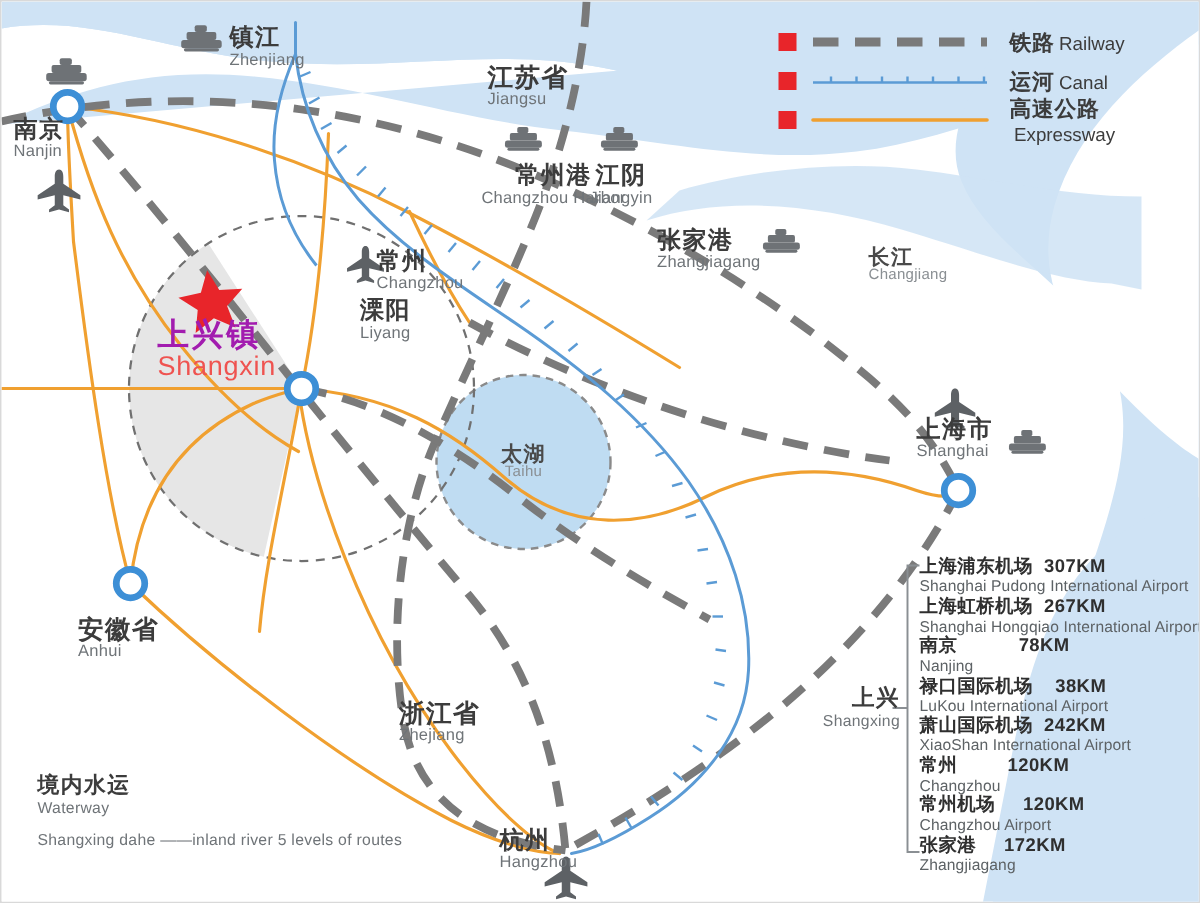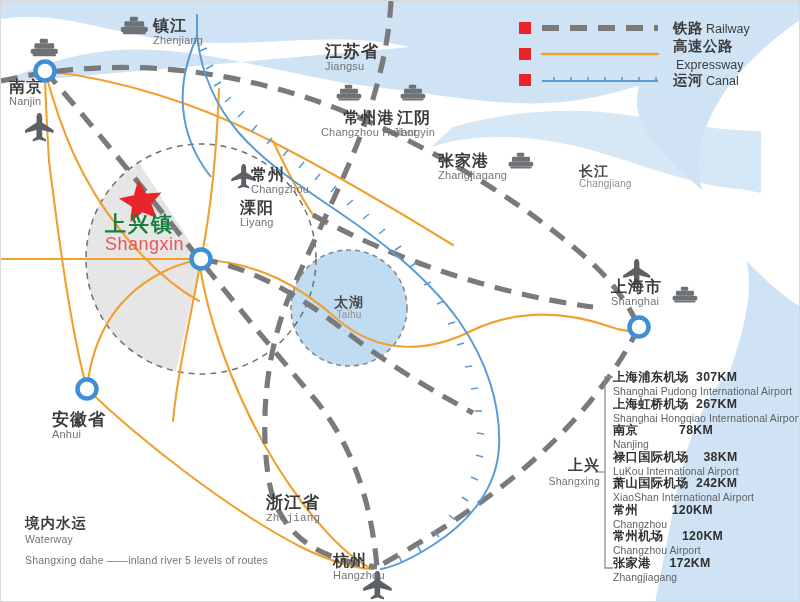--- a/index.html
+++ b/index.html
@@ -9,21 +9,21 @@
     position:relative;width:800px;height:602px;
     background:#ffffff;border:1px solid #d9d9d9;box-sizing:border-box;
     overflow:hidden;
   }
   #basemap{position:absolute;left:0;top:0;width:800px;height:602px;}
   .lbl{position:absolute;white-space:nowrap;line-height:1.05;}
   .cn{display:block;color:#3c3c3c;font-size:16px;font-weight:700;letter-spacing:1px;}
   .en{display:block;color:#6f7478;font-size:11px;font-weight:400;letter-spacing:.2px;}
   .cn-prov{font-size:17px;}
   .lbl.center{text-align:center;transform:translateX(-50%);}
-  .lbl.star-lbl .cn{color:#15803d;font-size:21px;font-weight:700;letter-spacing:2px;}
+  .lbl.star-lbl .cn{color:#a21caf;font-size:21px;font-weight:700;letter-spacing:2px;}
   .lbl.star-lbl .en{color:#ef5350;font-size:18px;font-weight:400;letter-spacing:.5px;}
   .lbl.water .cn{font-size:14px;color:#4a4a4a;}
   .lbl.water .en{font-size:10px;color:#8a8f93;}
   .lbl.lake .cn{font-size:14px;color:#4a4a4a;}
   .lbl.lake .en{font-size:10px;color:#8a8f93;}
 
   
   #legend{position:absolute;left:518px;top:14px;}
   .lg-row{display:flex;align-items:center;height:26px;}
   .lg-sw{width:12px;height:12px;background:#e8252a;margin-right:9px;flex:0 0 auto;}
@@ -248,41 +248,41 @@
       <span class="lg-sw"></span>
       <svg class="lg-line" viewBox="0 0 120 12">
         <line x1="2" y1="6" x2="118" y2="6" stroke="#7a7a7a" stroke-width="6" stroke-dasharray="17 11"></line>
       </svg>
       <span class="lg-txt"><span>铁路</span><span class="sub">Railway</span></span>
     </div>
 
     <div class="lg-row">
       <span class="lg-sw"></span>
       <svg class="lg-line" viewBox="0 0 120 12">
-        <line x1="2" y1="6" x2="118" y2="6" stroke="#f0a030" stroke-width="2.4" stroke-linecap="round"></line>
-      </svg>
-      <span class="lg-txt"><span>高速公路</span><span class="sub">Expressway</span></span>
-    </div>
-
-    <div class="lg-row">
-      <span class="lg-sw"></span>
-      <svg class="lg-line" viewBox="0 0 120 12">
         <line x1="2" y1="7" x2="118" y2="7" stroke="#5b9bd5" stroke-width="1.8"></line>
         <g stroke="#5b9bd5" stroke-width="1.6">
           <line x1="14" y1="3" x2="14" y2="7"></line>
             <line x1="31" y1="3" x2="31" y2="7"></line>
           <line x1="48" y1="3" x2="48" y2="7"></line>
             <line x1="65" y1="3" x2="65" y2="7"></line>
           <line x1="82" y1="3" x2="82" y2="7"></line>
             <line x1="99" y1="3" x2="99" y2="7"></line>
           <line x1="116" y1="3" x2="116" y2="7"></line>
         </g>
       </svg>
       <span class="lg-txt"><span>运河</span><span class="sub">Canal</span></span>
     </div>
+
+    <div class="lg-row">
+      <span class="lg-sw"></span>
+      <svg class="lg-line" viewBox="0 0 120 12">
+        <line x1="2" y1="6" x2="118" y2="6" stroke="#f0a030" stroke-width="2.4" stroke-linecap="round"></line>
+      </svg>
+      <span class="lg-txt"><span>高速公路</span><span class="sub">Expressway</span></span>
+    </div>
   </div>
 
   <div class="lbl" style="left:152px;top:17px;">
     <span class="cn">镇江</span>
       <span class="en">Zhenjiang</span>
   </div>
   <div class="lbl" style="left:8px;top:78px;">
     <span class="cn">南京</span>
       <span class="en">Nanjin</span>
   </div>
@@ -319,21 +319,21 @@
       <span class="en">Shanghai</span>
   </div>
   <div class="lbl lake center" style="left:348px;top:294px;">
     <span class="cn">太湖</span>
       <span class="en">Taihu</span>
   </div>
   <div class="lbl" style="left:51px;top:410px;">
     <span class="cn cn-prov">安徽省</span>
       <span class="en">Anhui</span>
   </div>
-  <div class="lbl" style="left:265px;top:494px;font-family:Liberation Mono, monospace;">
+  <div class="lbl" style="left:265px;top:466px;">
     <span class="cn cn-prov">浙江省</span>
       <span class="en">Zhejiang</span>
   </div>
   <div class="lbl" style="left:332px;top:552px;">
     <span class="cn">杭州</span>
       <span class="en">Hangzhou</span>
   </div>
 
   <div class="lbl star-lbl" style="left:104px;top:212px;">
     <span class="cn">上兴镇</span>

